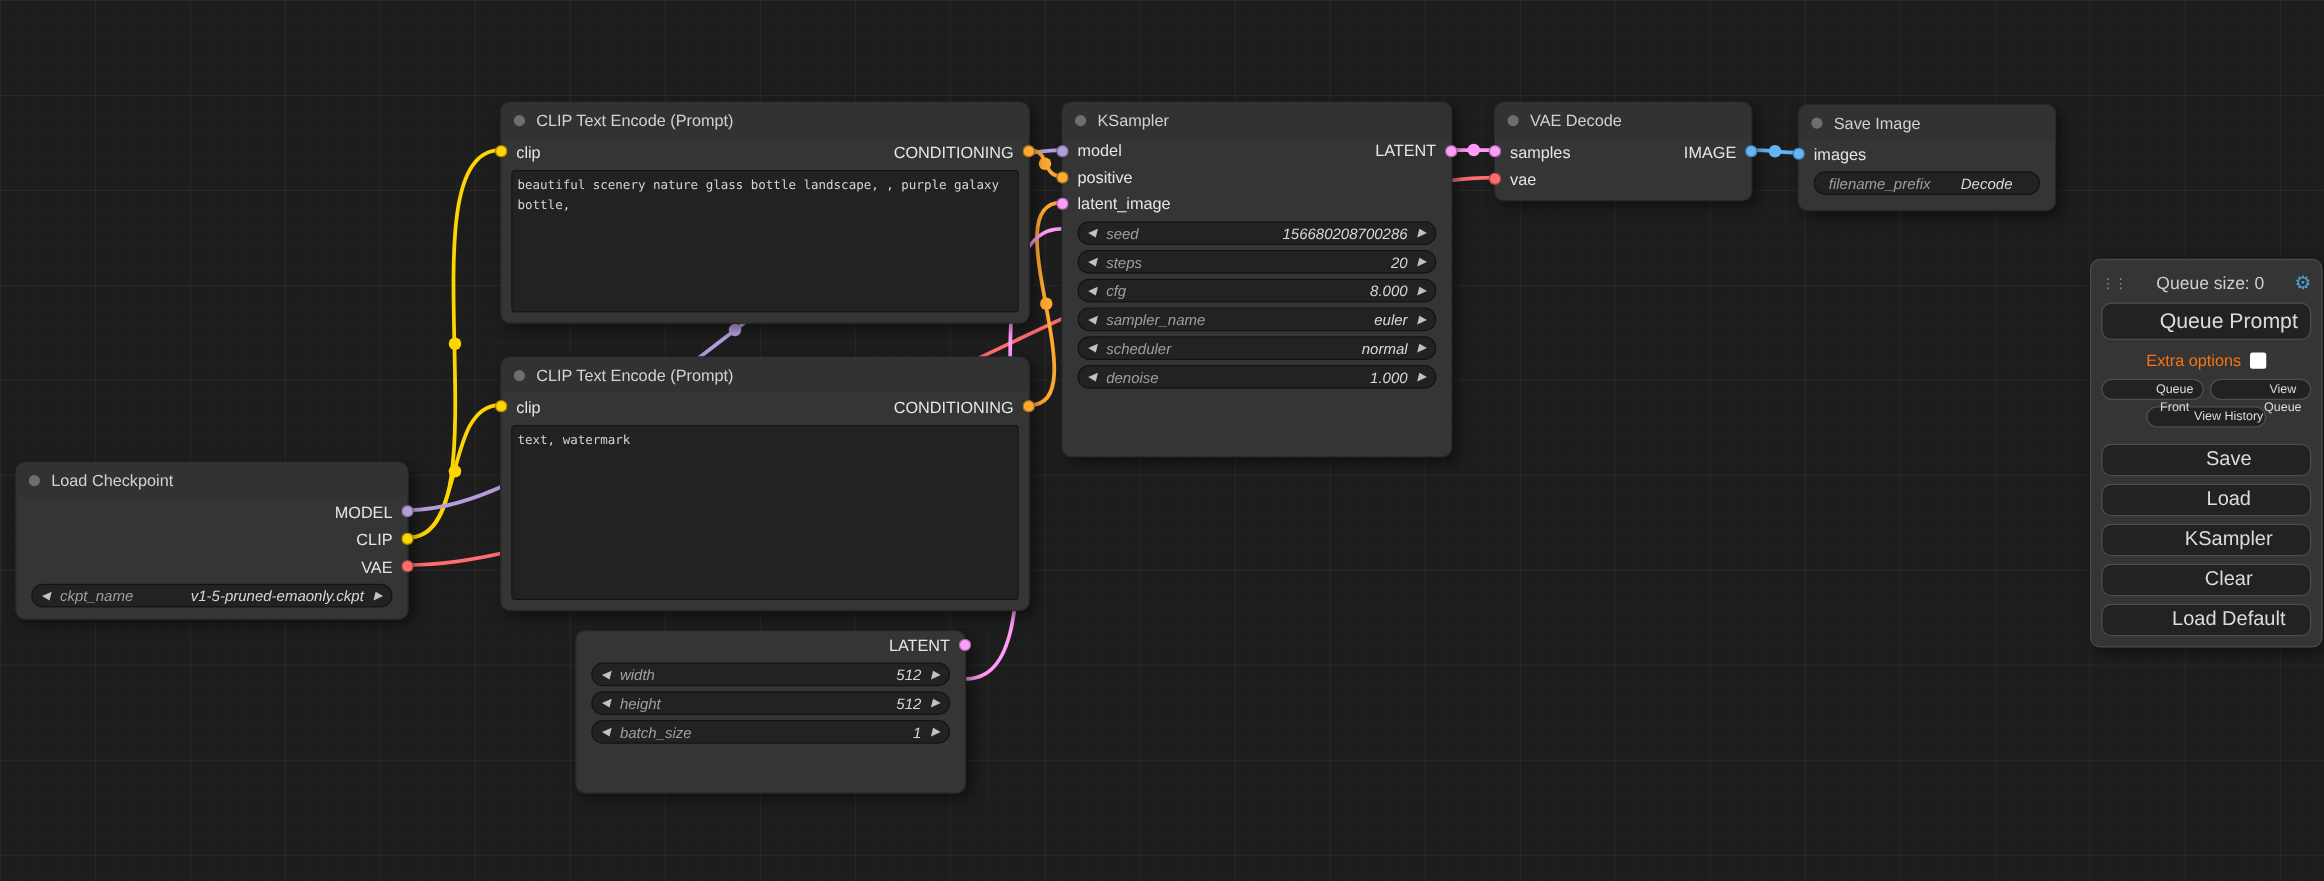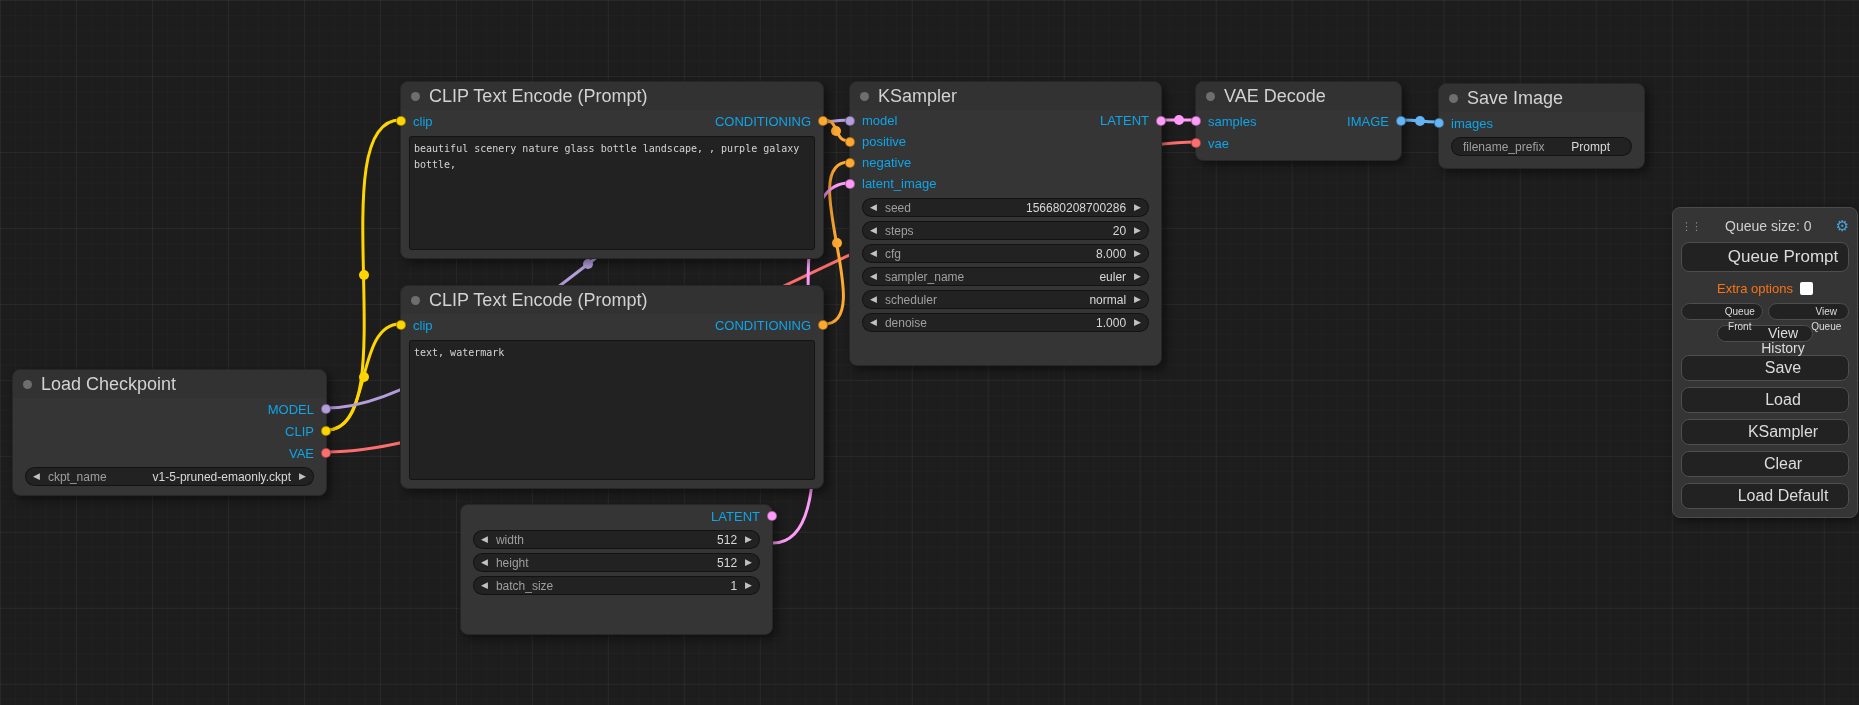--- a/index.html
+++ b/index.html
@@ -27,44 +27,44 @@
   }
   .node-header {
     height:28px; display:flex; align-items:center;
     padding:0 10px; background:#323232;
     border-radius:8px 8px 0 0;
   }
   .collapse-dot {
     width:9px; height:9px; border-radius:50%;
     background:#6e6e6e; margin-right:9px; flex:0 0 auto;
   }
-  .node-title { font-size:18px; color:#d2d2d2; white-space:nowrap; }
+  .node-title { font-size:13px; color:#d2d2d2; white-space:nowrap; }
 
   .slot-row {
     position:relative; height:22px;
     display:flex; align-items:center; justify-content:space-between;
     padding:0 12px;
   }
   .slot-row.h21 { height:21px; }
   .slot-row.out-only { justify-content:flex-end; }
-  .slot-label { font-size:13px; color:#0ea5e9; white-space:nowrap; }
+  .slot-label { font-size:13px; color:#e5e5e5; white-space:nowrap; }
   .dot {
     position:absolute; top:50%; transform:translateY(-50%);
     width:10px; height:10px; border-radius:50%;
     border:1px solid rgba(0,0,0,0.35);
   }
   .dot.in  { left:-5px; }
   .dot.out { right:-5px; }
 
   .widget {
     height:19px; margin:3px 12px 4px; padding:4px 7px;
     background:#222; border:1px solid rgba(0,0,0,0.45);
     border-radius:10px;
     display:flex; align-items:center;
-    font-size:12px; color:#cfcfcf;
+    font-size:12px; color:#cfcfcf;font-style:italic;
   }
   .w-arrow { color:#c2c2c2; font-size:9px; line-height:1; flex:0 0 auto; cursor:pointer; }
   .w-name  { color:#9f9f9f; margin-left:8px; white-space:nowrap; }
   .w-name.noarrow { margin-left:4px; }
   .w-value { margin-left:auto; margin-right:8px; color:#d8d8d8; white-space:nowrap; }
   .w-value.pad { margin-right:14px; }
   .toggle-dot { width:10px; height:10px; border-radius:50%; flex:0 0 auto; margin-right:1px; }
 
   .node-text {
     margin:4px 8px 10px; padding:4px 4px;
@@ -92,21 +92,21 @@
     color:#dcdcdc; font-family:inherit; cursor:pointer; text-align:center;padding-left:36px;
   }
   .btn-qp { height:30px; font-size:17px; margin-top:6px; }
   .extra-row {
     display:flex; align-items:center; justify-content:center; gap:7px;
     margin-top:9px; font-size:13px; color:#f97316;
   }
   .checkbox { width:13px; height:13px; background:#ffffff; border-radius:2px; cursor:pointer; }
   .row-small { display:flex; gap:5px; margin-top:7px; }
   .btn-small { height:17px; font-size:10px; border-radius:9px; flex:1; line-height:15px; }
-  .btn-history { width:96px; height:17px; font-size:14px; border-radius:9px; margin:5px auto 0; line-height:15px; }
+  .btn-history { width:96px; height:17px; font-size:10px; border-radius:9px; margin:5px auto 0; line-height:15px; }
   .btn-big { height:26px; font-size:16px; margin-top:6px; }
   .btn-big.first { margin-top:13px; }
 </style>
 </head>
 <body>
 
 <svg class="wires" width="1859" height="705" viewBox="0 0 1859 705">
   <path d="M327,430 C407,430 320,120 400,120" stroke="#FFD500"></path>
   <path d="M327,430 C372,430 355,324 400,324" stroke="#FFD500"></path>
   <path d="M327,408 C477,408 699,120 849,120" stroke="#B39DDB"></path>
@@ -215,24 +215,20 @@
     <span class="slot-label">model</span>
     <span class="dot in" style="background: rgb(179, 157, 219);"></span>
     <span class="slot-label">LATENT</span>
     <span class="dot out" style="background: rgb(255, 156, 249);"></span>
   </div>
   <div class="slot-row h21">
     <span class="slot-label">positive</span>
     <span class="dot in" style="background: rgb(255, 169, 49);"></span>
   </div>
   <div class="slot-row h21">
-    <span class="slot-label">negative</span>
-    <span class="dot in" style="background: rgb(255, 169, 49);"></span>
-  </div>
-  <div class="slot-row h21">
     <span class="slot-label">latent_image</span>
     <span class="dot in" style="background: rgb(255, 156, 249);"></span>
   </div>
   <div class="widget" style="margin-top:4px;">
     <span class="w-arrow">◀</span>
     <span class="w-name">seed</span>
     <span class="w-value">156680208700286</span>
     <span class="w-arrow">▶</span>
   </div>
   <div class="widget">
@@ -288,21 +284,21 @@
   <div class="node-header">
     <span class="collapse-dot"></span>
     <span class="node-title">Save Image</span>
   </div>
   <div class="slot-row">
     <span class="slot-label">images</span>
     <span class="dot in" style="background: rgb(100, 181, 246);"></span>
   </div>
   <div class="widget">
     <span class="w-name noarrow">filename_prefix</span>
-    <span class="w-value pad">Prompt</span>
+    <span class="w-value pad">Decode</span>
   </div>
 </div>
 
 <div class="menu">
   <div class="menu-header">
     <span class="drag-handle">⋮⋮</span>
     <span class="queue-size">Queue size: 0</span>
     <span class="gear" style="color: rgb(74, 163, 217);">⚙</span>
   </div>
   <button class="btn btn-qp">Queue Prompt</button>

